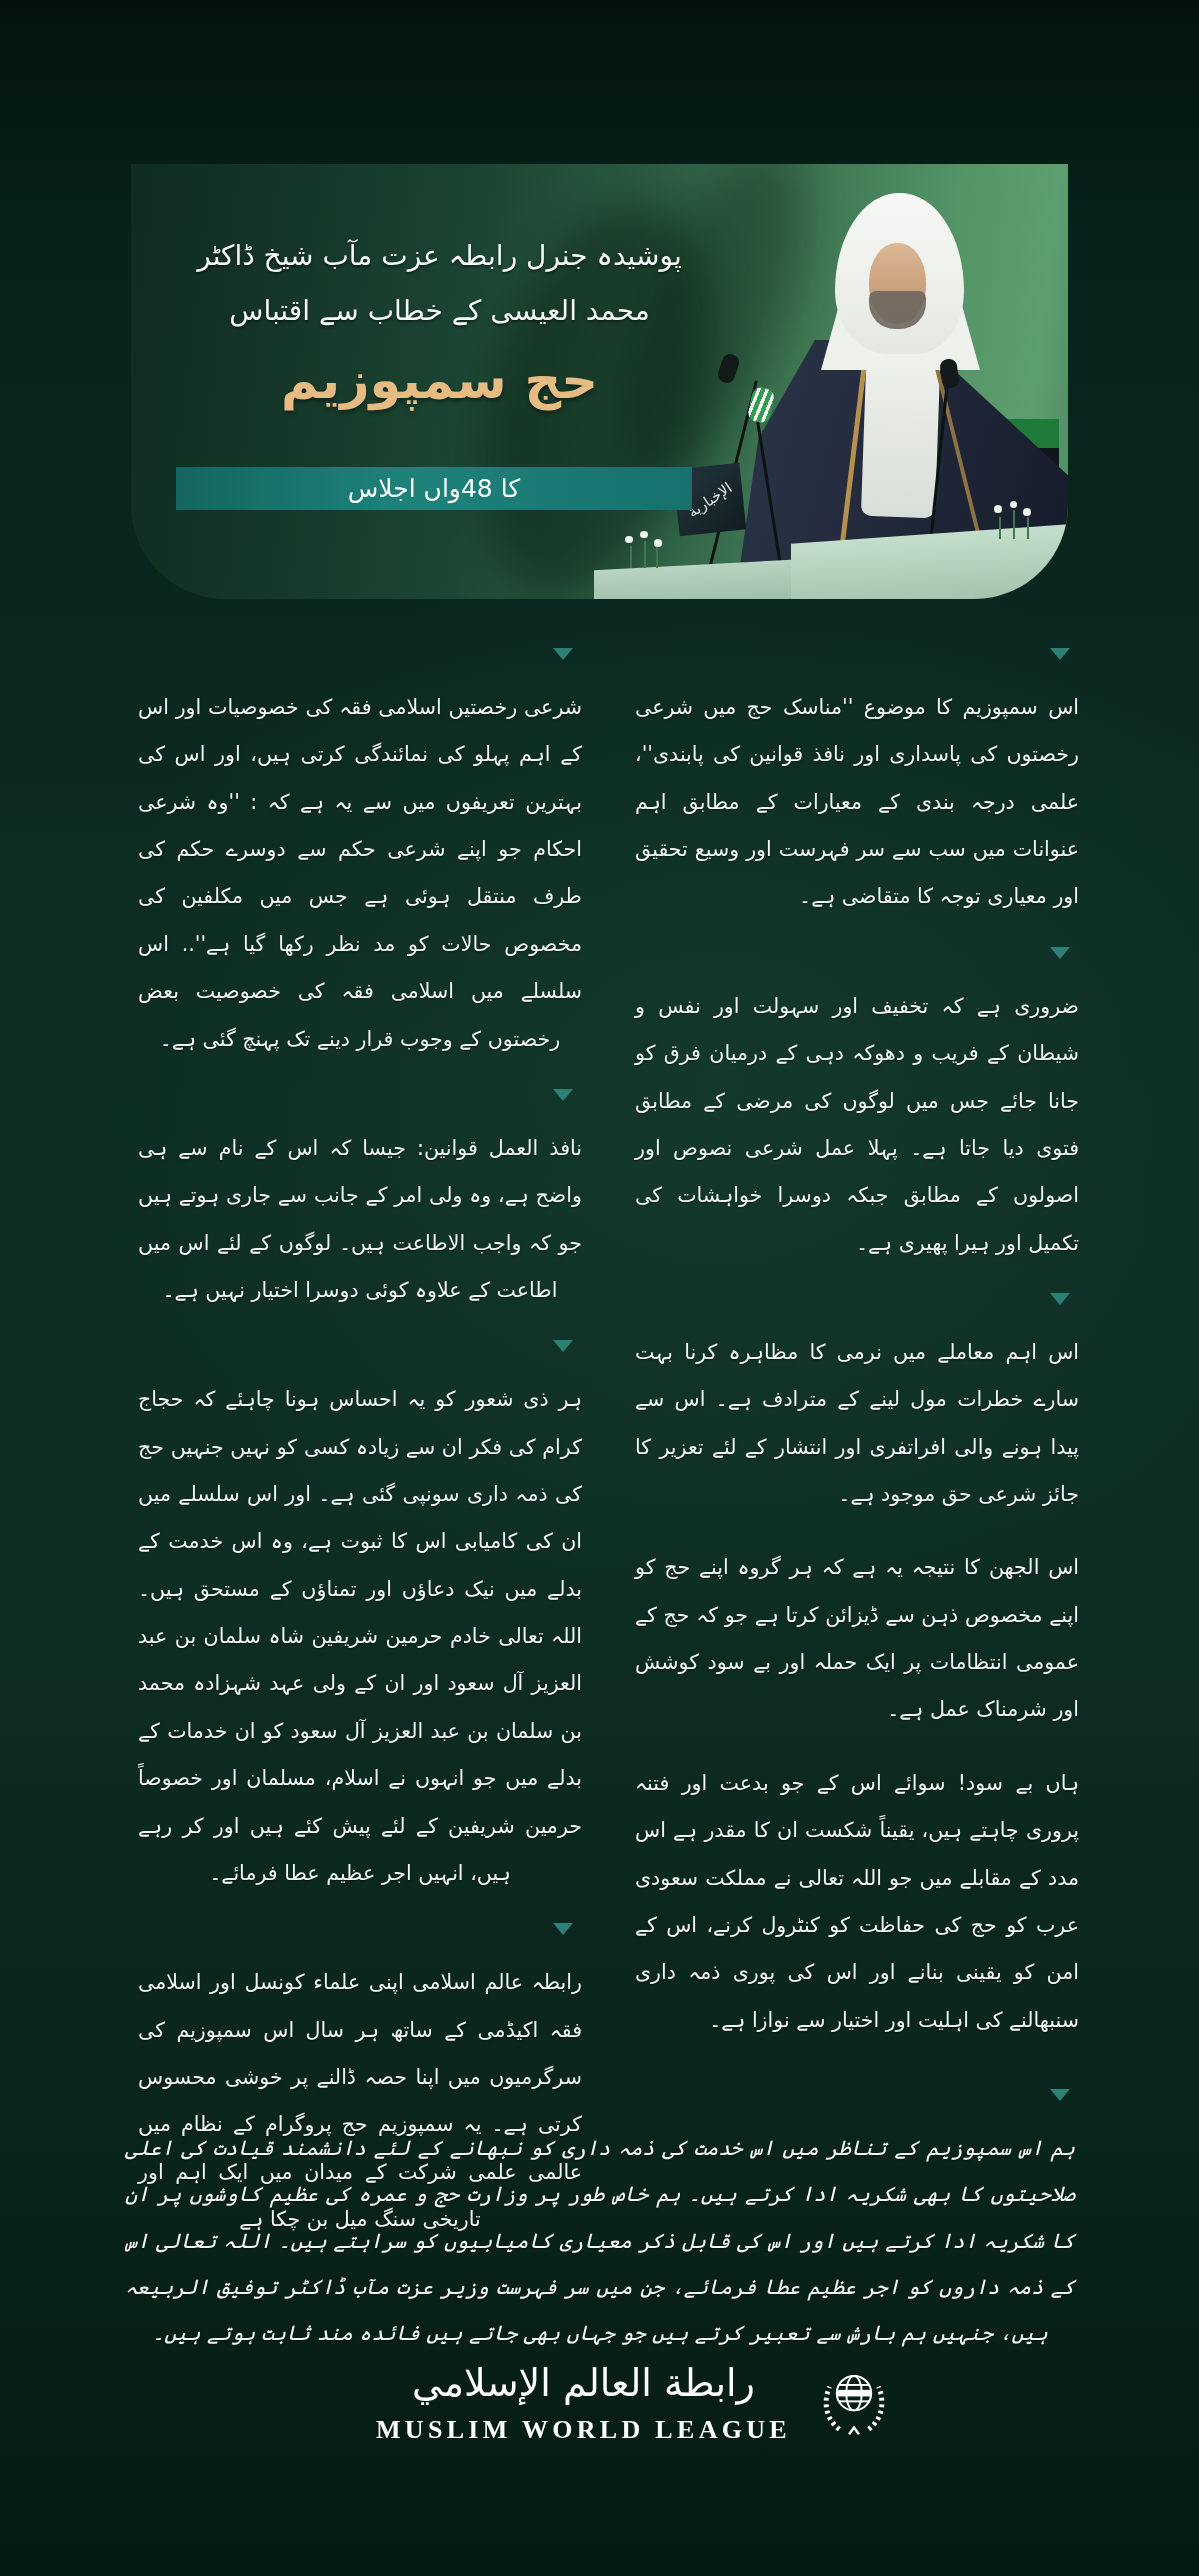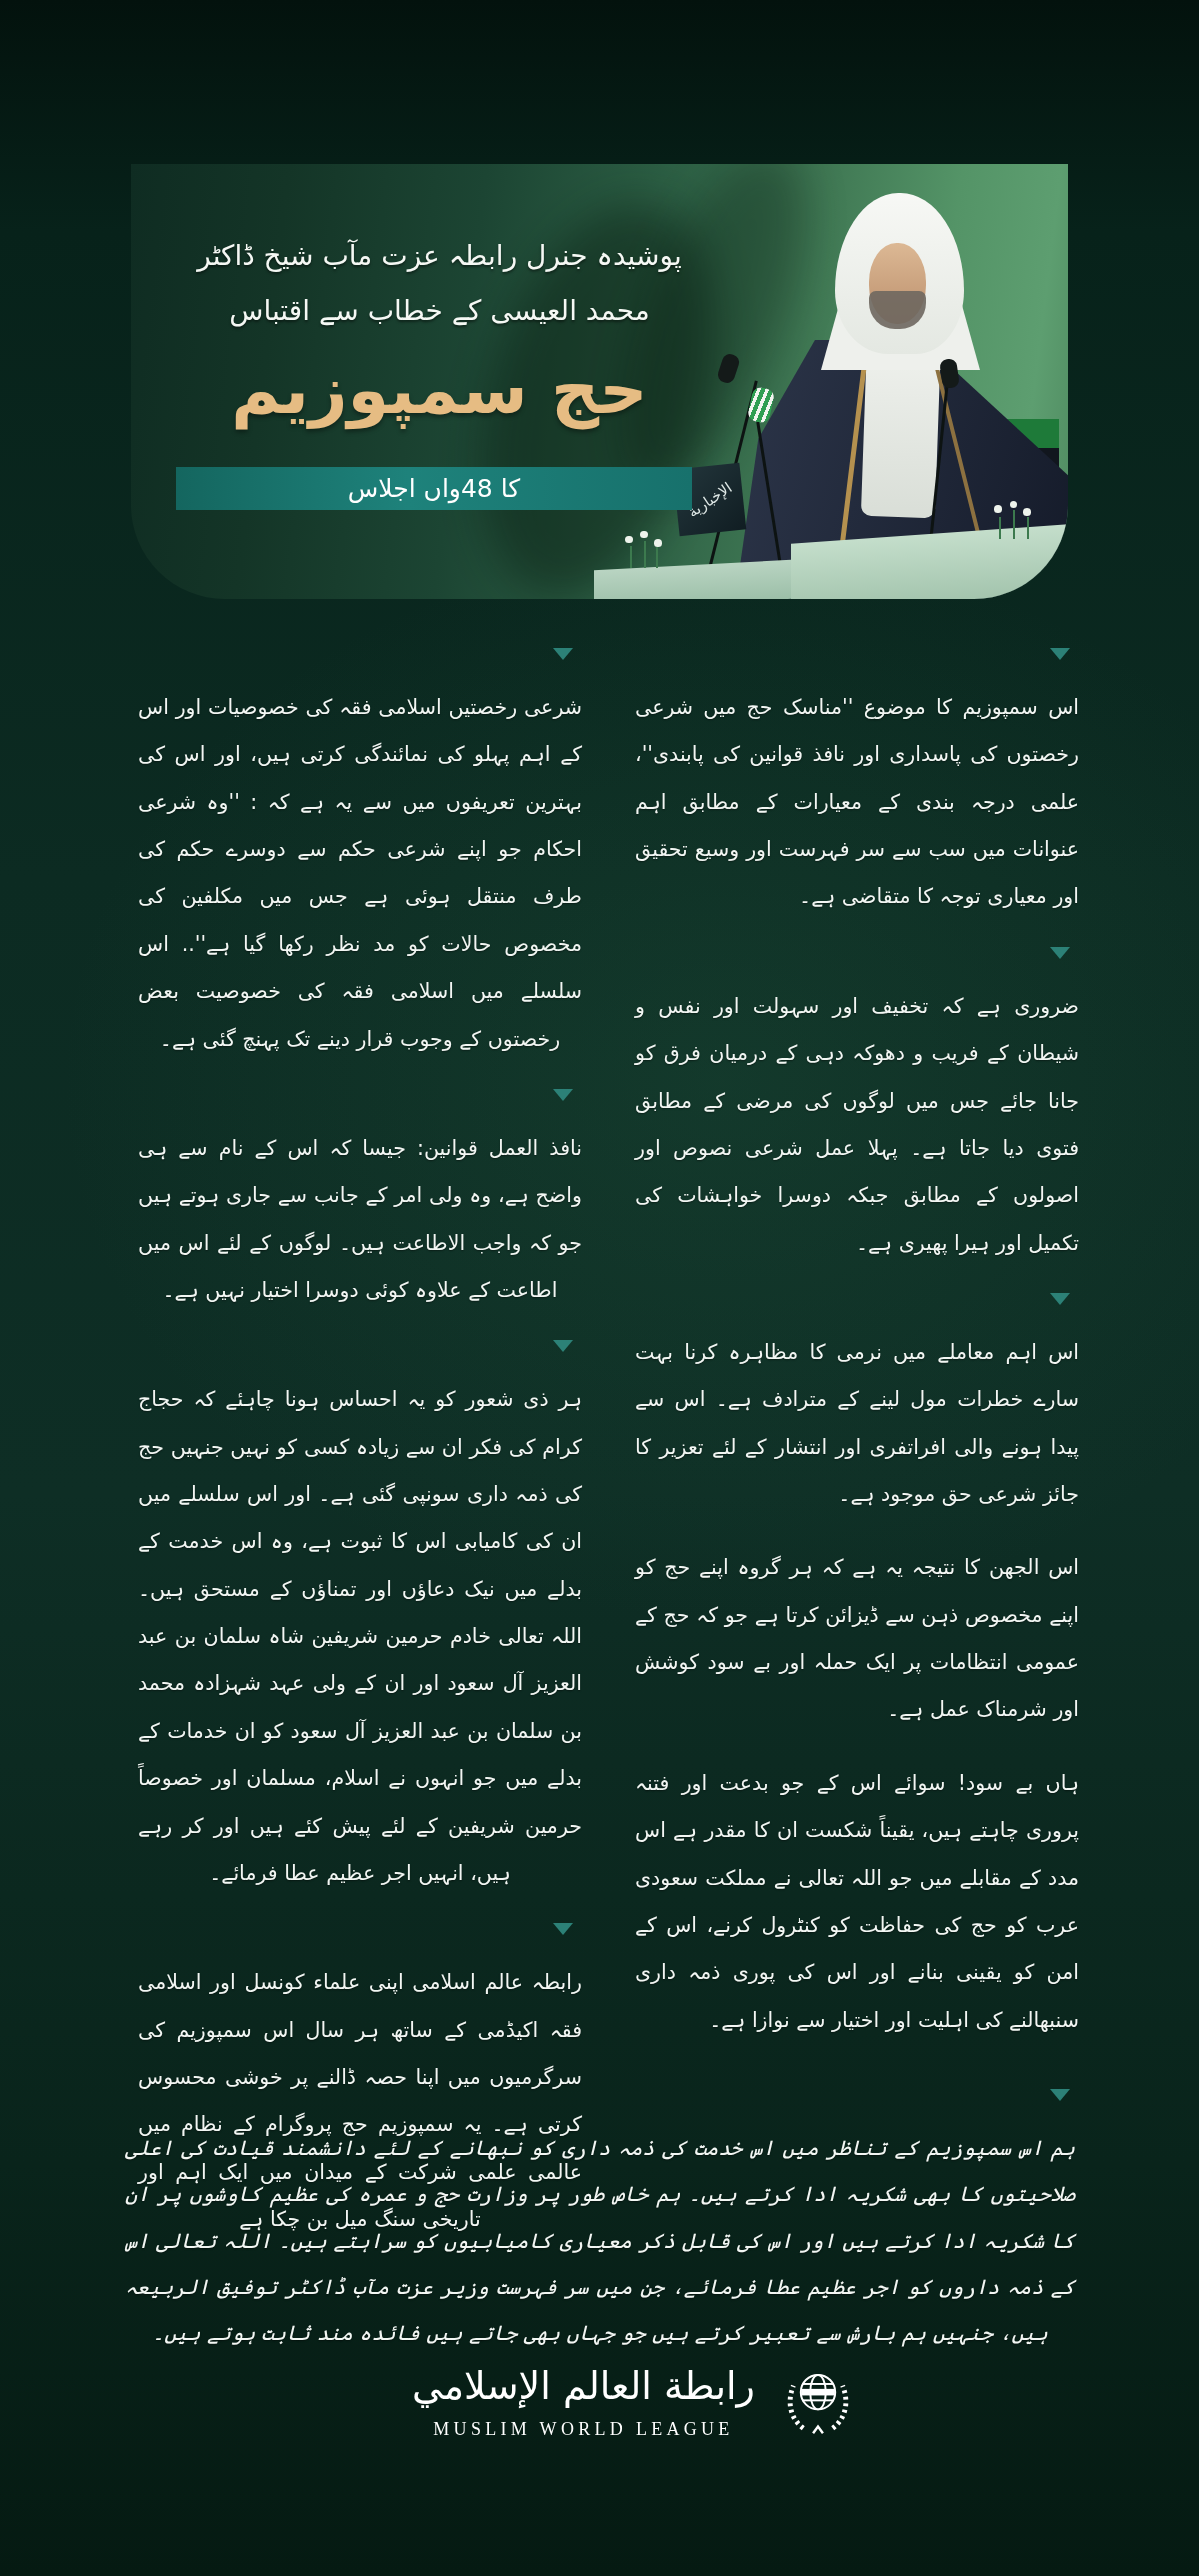--- a/index.html
+++ b/index.html
@@ -47,21 +47,21 @@
   .cube-ekh{position:absolute;left:545px;top:302px;width:67px;height:67px;background:linear-gradient(140deg,#23363c,#101d22);transform:rotate(-6deg);
     display:flex;align-items:center;justify-content:center;}
   .cube-ekh span{color:#dfe8e6;font-size:14.6px;transform:rotate(-28deg);}
   .flowers{position:absolute;}
   .flowers .stem{position:absolute;width:1.7px;height:22px;background:#3c7a4e;bottom:0;}
   .flowers .bud{position:absolute;width:7.7px;height:7.7px;border-radius:50%;background:#eef3ec;}
   
   .kicker{position:absolute;left:50px;top:65px;width:517px;text-align:center;direction:rtl;
     font-size:28px;line-height:1.95;color:#f5f8f4;text-shadow:0 1.7px 2.6px rgba(0,0,0,.45);}
   .card-title{position:absolute;left:50px;top:187px;width:517px;text-align:center;direction:rtl;
-    font-size:67px;font-weight:bold;color:#e6bc83;text-shadow:0 2.6px 4.3px rgba(0,0,0,.35);}
+    font-size:51px;font-weight:bold;color:#e6bc83;text-shadow:0 2.6px 4.3px rgba(0,0,0,.35);}
   .banner{position:absolute;left:45px;top:303px;width:516px;height:43px;direction:rtl;
     background:linear-gradient(90deg,#14665f 0%,#1e827b 45%,#17716c 100%);
     display:flex;align-items:center;justify-content:center;font-size:25px;color:#fff;}
   
   .col{position:absolute;top:648px;width:444px;direction:rtl;font-size:20.6px;line-height:2.3;
     color:#f2f6f3;text-shadow:0 0.9px 1.7px rgba(0,0,0,.4);}
   .col-right{left:635px;}
   .col-left{left:138px;}
   .col p{margin:0 0 26px 0;text-align:justify;}
   .col-right p{text-align-last:right;}
@@ -70,21 +70,21 @@
     margin:0 8.6px 24px 0;}
   .marker.gap{margin-top:17px;}
   
   .bottom-block{position:absolute;left:121px;top:2089px;width:958px;direction:rtl;font-size:20.6px;line-height:2.25;
     color:#f2f6f3;text-shadow:0 0.9px 1.7px rgba(0,0,0,.4);}
   .bottom-block p{margin:4px;text-align:justify;text-align-last:center;font-style:italic;}
   
   .footer{position:absolute;left:0;top:2361px;width:1199px;display:flex;align-items:center;justify-content:center;gap:22px;padding-left:36px;}
   .footer-text{text-align:center;color:#fff;}
   .footer-ar{font-size:38px;direction:rtl;line-height:1.2;}
-  .footer-en{font-family:"Liberation Serif",serif;font-weight:normal;font-size:18px;letter-spacing:4.3px;margin-top:8.6px;}
+  .footer-en{font-family:"Liberation Serif",serif;font-weight:bold;font-size:26px;letter-spacing:4.3px;margin-top:8.6px;}
   .emblem{width:82px;height:82px;}
 </style>
 </head>
 <body>
 
 <div class="card">
   <div class="photo">
     <div class="blob shadow-a"></div>
     <div class="blob shadow-b"></div>
 

